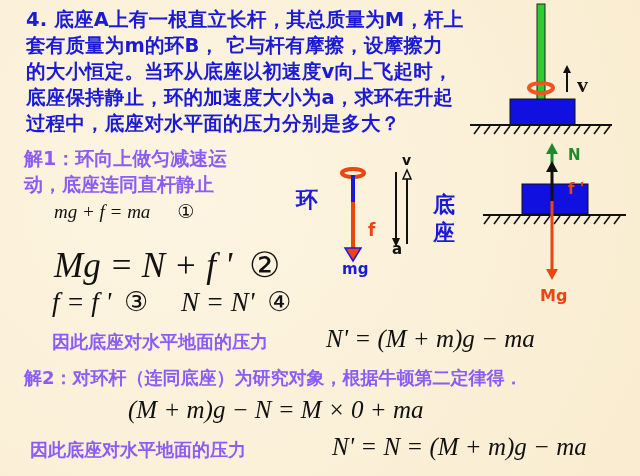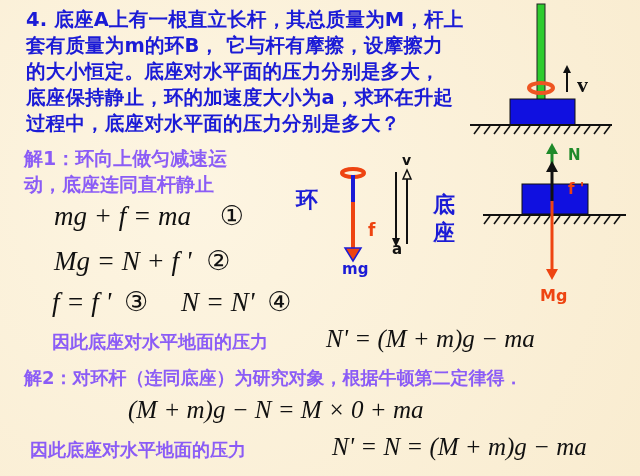--- a/index.html
+++ b/index.html
@@ -16,21 +16,21 @@
   .circ { font-style: normal; font-family: "DejaVu Sans", sans-serif; }
   .blue-label { position: absolute; color: #1b1bd6; font-weight: bold; }
   .diagram-label { position: absolute; font-weight: bold; font-family: "DejaVu Sans", sans-serif; }
 </style>
 </head>
 <body>
 
 <div>
   <div class="q-line" style="top:6px;text-align:center;">4. 底座A上有一根直立长杆，其总质量为M，杆上</div>
   <div class="q-line" style="top:32px;">套有质量为m的环B， 它与杆有摩擦，设摩擦力</div>
-  <div class="q-line" style="top:58px;">的大小恒定。底座对水平面的压力分别是多大，</div>
+  <div class="q-line" style="top:58px;">的大小恒定。当环从底座以初速度v向上飞起时，</div>
   <div class="q-line" style="top:84px;">底座保持静止，环的加速度大小为a，求环在升起</div>
   <div class="q-line" style="top:110px;">过程中，底座对水平面的压力分别是多大？</div>
 </div>
 
 <div class="abs" style="left:460px; top:0; width:180px; height:140px;">
   <svg width="180" height="140">
 
     <rect x="77" y="4" width="8" height="96" fill="#2ecc2e" stroke="#222" stroke-width="1"></rect>
 
     <ellipse cx="81" cy="88" rx="12" ry="5" fill="none" stroke="#ee5522" stroke-width="4"></ellipse>
@@ -57,25 +57,25 @@
 
     <line x1="107" y1="92" x2="107" y2="70" stroke="#111" stroke-width="2"></line>
     <polygon points="107,65 103,73 111,73" fill="#111"></polygon>
   </svg>
   <div class="abs" style="left:117px; top:72px; font-family:'Liberation Serif', serif; font-weight:bold; font-size:22px; color:#111;">v</div>
 </div>
 
 <div class="red-text" style="left:24px; top:146px; font-size:19px;">解1：环向上做匀减速运</div>
 <div class="red-text" style="left:24px; top:172px; font-size:19px;">动，底座连同直杆静止</div>
 
-<div class="math" style="left:54px; top:200px; font-size:27px;">
+<div class="math" style="left:54px; top:200px; font-size:19px;">
   <span>mg + f = ma</span>
   <span class="circ" style="margin-left:22px;">①</span>
 </div>
-<div class="math" style="left:54px; top:245px; font-size:27px;">
+<div class="math" style="left:54px; top:245px; font-size:35px;">
   <span>Mg = N + f '</span>
   <span class="circ" style="margin-left:8px;">②</span>
 </div>
 <div class="math" style="left:52px; top:286px; font-size:27px;">
   <span>f = f '</span>
   <span class="circ" style="margin-left:6px;">③</span>
   <span style="margin-left:26px;">N = N'</span>
   <span class="circ" style="margin-left:6px;">④</span>
 </div>
 

